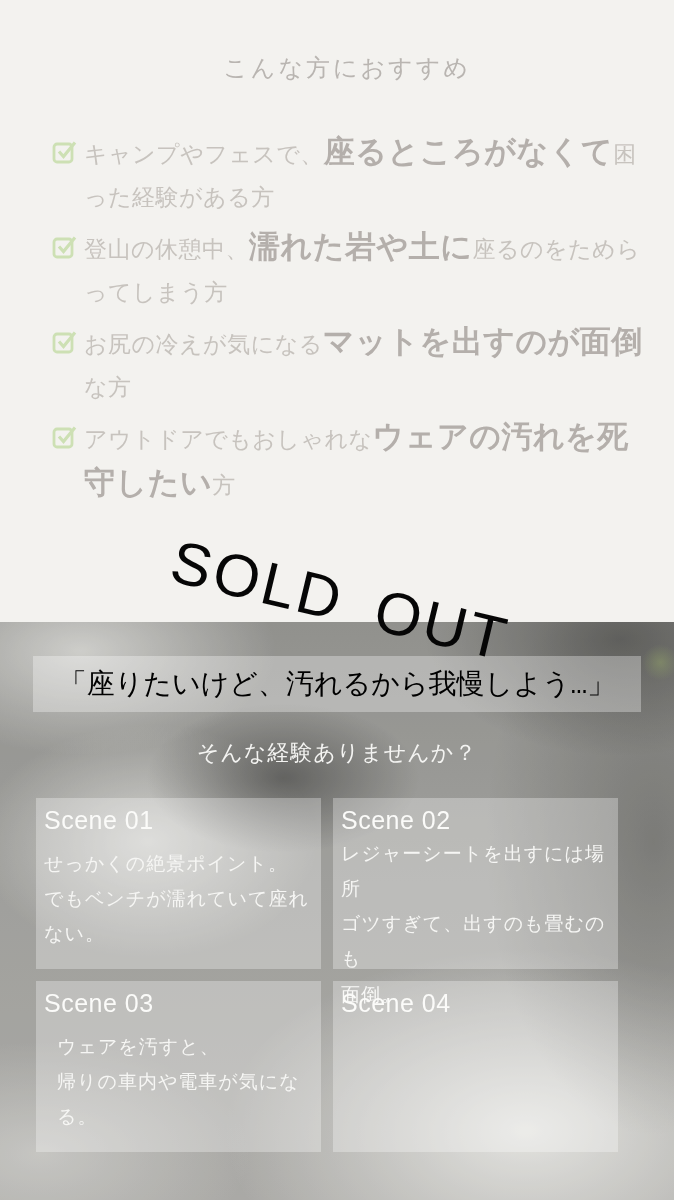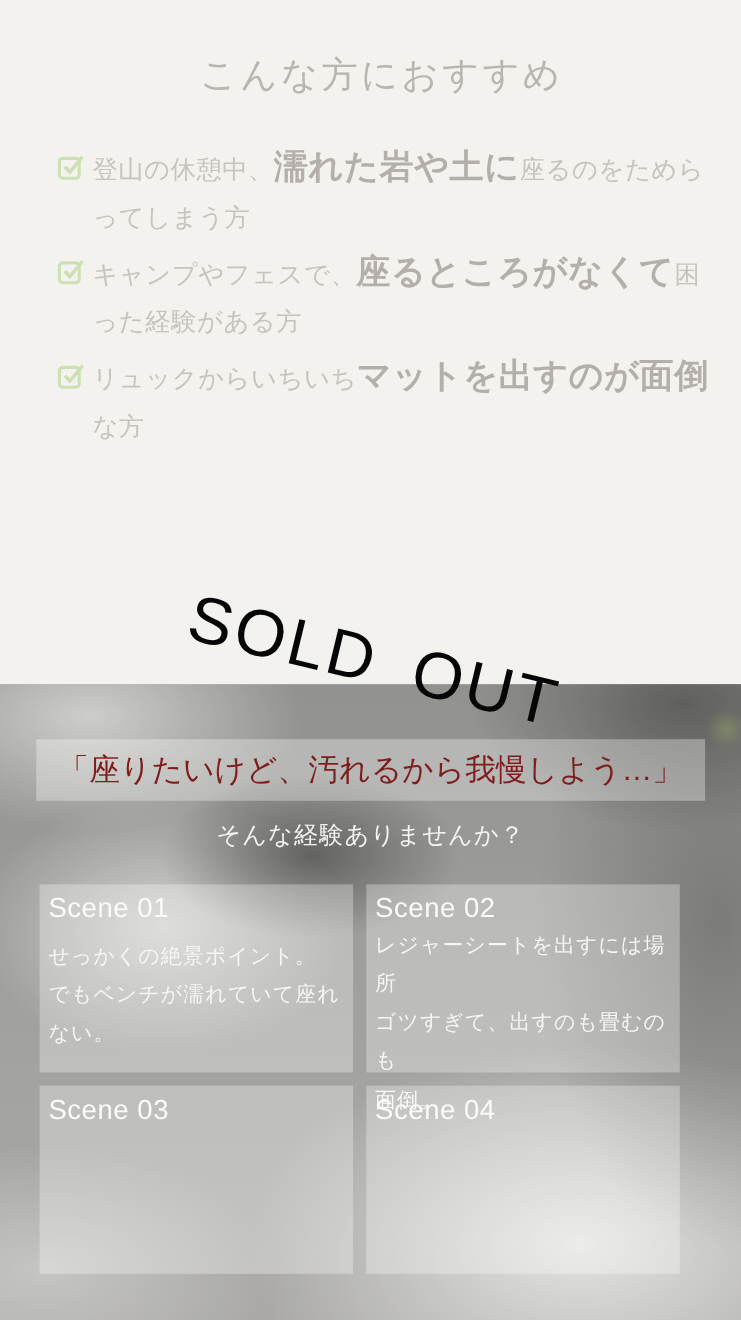--- a/index.html
+++ b/index.html
@@ -1,21 +1,21 @@
 <!DOCTYPE html>
 <html><head>
 <meta charset="utf-8">
 <style>
   html,body{margin:0;padding:0;}
   body{font-family:"Liberation Sans",sans-serif;}
   .page{position:relative;width:674px;height:1200px;overflow:hidden;background:#f3f2ef;}
 
   
   .top-section{position:relative;width:100%;height:622px;background:#f3f2ef;box-sizing:border-box;padding-top:50px;}
-  .recommend-heading{margin:0 0 44px 0;text-align:center;font-size:33px;line-height:36px;font-weight:500;
+  .recommend-heading{margin:0 0 44px 0;text-align:center;font-size:24px;line-height:36px;font-weight:500;
     color:#b9b5b1;letter-spacing:3px;padding-left:20px;}
   .recommend-list{list-style:none;margin:0;padding:0 0 0 52px;}
   .recommend-item{display:flex;align-items:flex-start;margin-bottom:6px;}
   .check-icon{flex:0 0 26px;width:26px;height:26px;margin:9px 6px 0 0;}
   .item-text{margin:0;width:566px;font-size:23px;line-height:43px;color:#c7c3be;letter-spacing:0.5px;}
   .item-text .strong{font-size:31px;font-weight:700;color:#b4afab;}
 
   
   .sold-out{position:absolute;left:166px;top:566px;width:348px;text-align:center;
     transform:rotate(13.5deg);transform-origin:center;
@@ -31,24 +31,24 @@
       radial-gradient(ellipse 240px 420px at 97% 38%, rgba(52,52,48,0.45), transparent 70%),
       radial-gradient(ellipse 210px 115px at 42% 27%, rgba(28,28,26,0.6), transparent 65%),
       radial-gradient(ellipse 300px 160px at 12% 5%, rgba(226,226,222,0.7), transparent 65%),
       radial-gradient(ellipse 260px 180px at 22% 38%, rgba(231,231,227,0.65), transparent 65%),
       radial-gradient(ellipse 430px 260px at 78% 88%, rgba(240,240,236,0.8), transparent 70%),
       radial-gradient(ellipse 300px 160px at 6% 92%, rgba(216,216,212,0.55), transparent 70%),
       linear-gradient(180deg,#7e7e7a 0%,#8f8f8b 45%,#9c9b97 100%);}
   .photo-bg::after{content:"";position:absolute;inset:0;background:rgba(255,255,255,0.15);}
   .bottom-content{position:relative;z-index:1;}
 
-  .quote-band{margin:16px 33px;height:56px;background:rgba(255,255,255,0.32);
+  .quote-band{margin:0 33px;height:56px;background:rgba(255,255,255,0.32);
     display:flex;align-items:center;justify-content:center;
-    font-size:28px;color:#7f1d1d;white-space:nowrap;}
-  .experience-subtitle{margin-top:13px;text-align:center;font-size:22px;color:#f4f4f2;letter-spacing:1px;}
+    font-size:28px;color:#000000;white-space:nowrap;font-family:Liberation Mono, monospace;}
+  .experience-subtitle{margin-top:26px;text-align:center;font-size:22px;color:#f4f4f2;letter-spacing:1px;}
 
   .scene-grid{margin:30px 56px 0 36px;display:grid;grid-template-columns:1fr 1fr;column-gap:11px;row-gap:12px;gap:12px;}
   .scene-card{height:171px;background:rgba(255,255,255,0.30);box-sizing:border-box;
     padding:6px 8px 8px 8px;display:flex;flex-direction:column;}
   .scene-title{font-size:25px;line-height:32px;font-weight:400;color:#fbfbf9;letter-spacing:0.5px;}
   .scene-body-wrap{flex:1;display:flex;align-items:center;justify-content:flex-end;}
   .scene-body{margin:0;font-size:19px;line-height:1.85;color:#f6f6f4;letter-spacing:1px;white-space:pre-line;}
   .scene-card:nth-child(3) .scene-body{padding-left:13px;}
 </style>
 </head>
@@ -57,35 +57,42 @@
 <div class="page">
 
   <section class="top-section">
     <h1 class="recommend-heading">こんな方におすすめ</h1>
     <ul class="recommend-list">
       <li class="recommend-item">
         <svg class="check-icon" viewBox="0 0 26 26">
           <rect x="2" y="5" width="18" height="18" rx="3" fill="none" stroke="#cde0b4" stroke-width="2.8"></rect>
           <path d="M7 12.5 L11.5 17.5 L23 3.5" fill="none" stroke="#cde0b4" stroke-width="3.2"></path>
         </svg>
+        <p class="item-text"><span>キャンプやフェスで、</span><span class="strong">座るところがなくて</span><span>困った経験がある方</span></p>
+      </li>
+      <li class="recommend-item">
+        <svg class="check-icon" viewBox="0 0 26 26">
+          <rect x="2" y="5" width="18" height="18" rx="3" fill="none" stroke="#cde0b4" stroke-width="2.8"></rect>
+          <path d="M7 12.5 L11.5 17.5 L23 3.5" fill="none" stroke="#cde0b4" stroke-width="3.2"></path>
+        </svg>
         <p class="item-text"><span>登山の休憩中、</span><span class="strong">濡れた岩や土に</span><span>座るのをためらってしまう方</span></p>
       </li>
       <li class="recommend-item">
         <svg class="check-icon" viewBox="0 0 26 26">
           <rect x="2" y="5" width="18" height="18" rx="3" fill="none" stroke="#cde0b4" stroke-width="2.8"></rect>
           <path d="M7 12.5 L11.5 17.5 L23 3.5" fill="none" stroke="#cde0b4" stroke-width="3.2"></path>
         </svg>
-        <p class="item-text"><span>キャンプやフェスで、</span><span class="strong">座るところがなくて</span><span>困った経験がある方</span></p>
+        <p class="item-text"><span>お尻の冷えが気になる</span><span class="strong">マットを出すのが面倒</span><span>な方</span></p>
       </li>
       <li class="recommend-item">
         <svg class="check-icon" viewBox="0 0 26 26">
           <rect x="2" y="5" width="18" height="18" rx="3" fill="none" stroke="#cde0b4" stroke-width="2.8"></rect>
           <path d="M7 12.5 L11.5 17.5 L23 3.5" fill="none" stroke="#cde0b4" stroke-width="3.2"></path>
         </svg>
-        <p class="item-text"><span>リュックからいちいち</span><span class="strong">マットを出すのが面倒</span><span>な方</span></p>
+        <p class="item-text"><span>アウトドアでもおしゃれな</span><span class="strong">ウェアの汚れを死守したい</span><span>方</span></p>
       </li>
     </ul>
   </section>
 
   <div class="sold-out">SOLD OUT</div>
 
   <section class="bottom-section">
     <div class="photo-bg"></div>
     <div class="bottom-content">
       <div class="quote-band">「座りたいけど、汚れるから我慢しよう…」</div>
@@ -101,20 +108,24 @@
         <div class="scene-card">
           <div class="scene-title">Scene 02</div>
           <div class="scene-body-wrap">
             <p class="scene-body">レジャーシートを出すには場所
 ゴツすぎて、出すのも畳むのも
 面倒。</p>
           </div>
         </div>
         <div class="scene-card">
           <div class="scene-title">Scene 03</div>
+          <div class="scene-body-wrap">
+            <p class="scene-body">ウェアを汚すと、
+帰りの車内や電車が気になる。</p>
+          </div>
         </div>
         <div class="scene-card">
           <div class="scene-title">Scene 04</div>
         </div>
       </div>
     </div>
   </section>
 
 </div>
 

